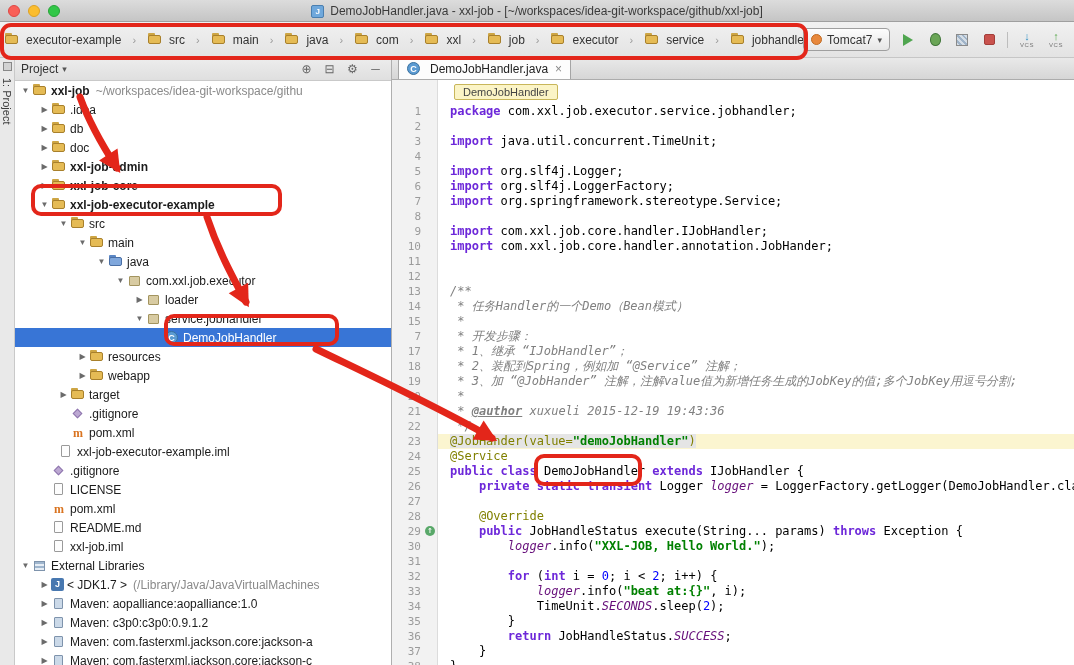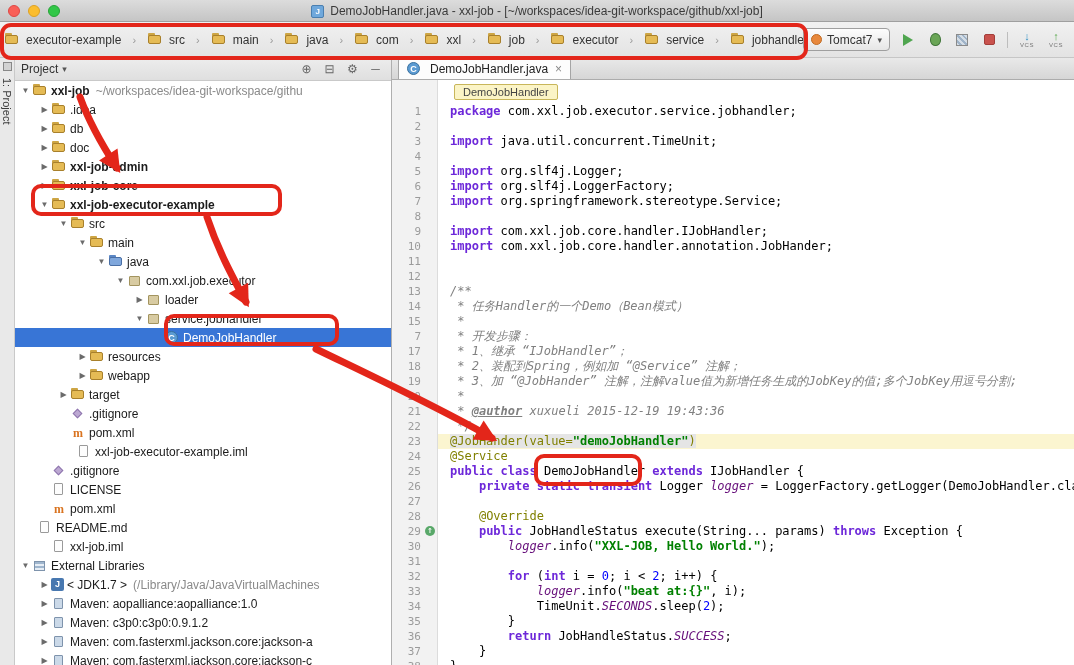--- a/index.html
+++ b/index.html
@@ -332,41 +332,41 @@
           <div class="trow" style="padding-left: 42px;">
             <span class="tw"></span>
             <span class="ic ic-ignore"></span>
             <span class="lbl">.gitignore</span>
           </div>
           <div class="trow" style="padding-left: 42px;">
             <span class="tw"></span>
             <span class="ic ic-maven">m</span>
             <span class="lbl">pom.xml</span>
           </div>
-          <div class="trow" style="padding-left: 48px;">
+          <div class="trow" style="padding-left: 30px;">
             <span class="tw"></span>
             <span class="ic ic-file"></span>
             <span class="lbl">xxl-job-executor-example.iml</span>
           </div>
           <div class="trow" style="padding-left: 23px;">
             <span class="tw"></span>
             <span class="ic ic-ignore"></span>
             <span class="lbl">.gitignore</span>
           </div>
           <div class="trow" style="padding-left: 23px;">
             <span class="tw"></span>
             <span class="ic ic-file"></span>
             <span class="lbl">LICENSE</span>
           </div>
           <div class="trow" style="padding-left: 23px;">
             <span class="tw"></span>
             <span class="ic ic-maven">m</span>
             <span class="lbl">pom.xml</span>
           </div>
-          <div class="trow" style="padding-left: 9px;">
+          <div class="trow" style="padding-left: 23px;">
             <span class="tw"></span>
             <span class="ic ic-file"></span>
             <span class="lbl">README.md</span>
           </div>
           <div class="trow" style="padding-left: 23px;">
             <span class="tw"></span>
             <span class="ic ic-file"></span>
             <span class="lbl">xxl-job.iml</span>
           </div>
           <div class="trow" style="padding-left: 4px;">

